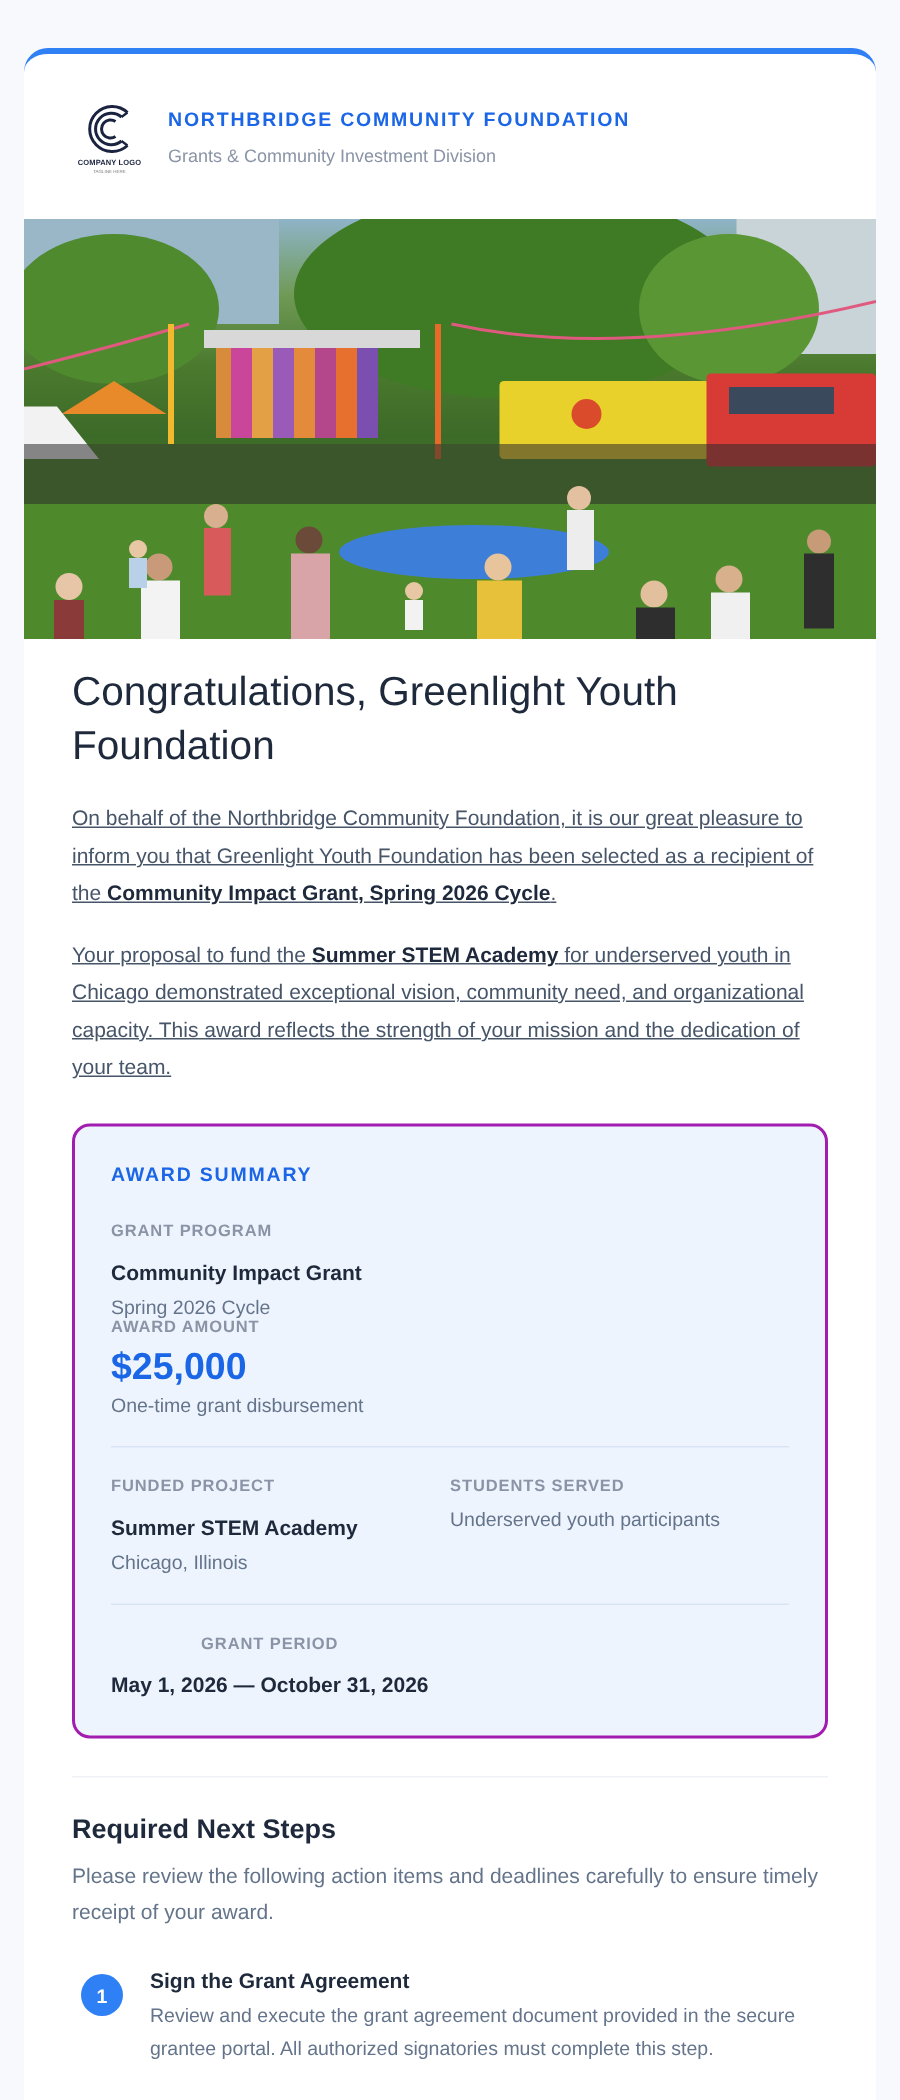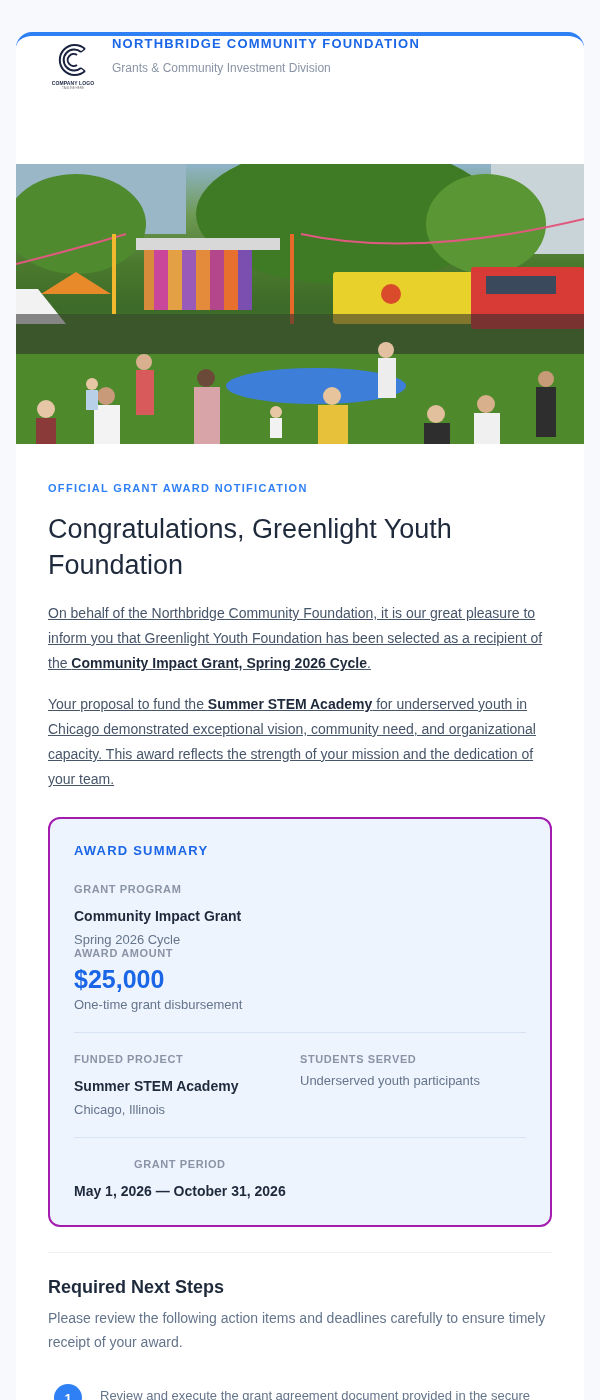--- a/index.html
+++ b/index.html
@@ -3,21 +3,21 @@
 <meta charset="utf-8">
 <style>
   * { box-sizing: border-box; margin: 0; padding: 0; }
   html, body { width: 600px; height: 1400px; overflow: hidden; }
   body { background: #f7f9fc; font-family: "Liberation Sans", "DejaVu Sans", sans-serif; color: #1e293b; }
   .card {
     position: absolute; left: 16px; top: 32px; width: 568px; height: 1400px;
     background: #ffffff; border-radius: 16px 16px 0 0; overflow: hidden;
     border-top: 4px solid #2f7ff5;
   }
-  .header { height: 128px; display: flex; padding-left: 32px; }
+  .header { height: 110px; display: flex; align-items: center; padding-left: 32px; }
   .logo { width: 50px; height: 58px; display: flex; flex-direction: column; align-items: center; justify-content: center; margin-right: 14px; }
   .logo-text { font-size: 5px; font-weight: bold; color: #1a2440; letter-spacing: 0.1px; margin-top: 1px; }
   .logo-sub { font-size: 3px; color: #777; }
   .org-block { display: flex; flex-direction: column; }
   .org-name { font-size: 13px; font-weight: bold; color: #1a66e6; letter-spacing: 1.2px; }
   .org-sub { font-size: 12px; color: #8a94a6; margin-top: 10px; }
   .hero { width: 568px; height: 280px; position: relative; overflow: hidden;
     background: linear-gradient(180deg, #8fb4c9 0%, #6f9a56 18%, #4b7a2e 35%, #3c6a28 52%, #5a8f2f 70%, #4d8229 100%); }
   .content { padding: 0 32px; }
   .eyebrow { font-size: 11px; font-weight: bold; color: #2f7ff5; letter-spacing: 1.3px; margin-top: 38px; }
@@ -117,21 +117,20 @@
           <rect x="520" y="223" width="20" height="50" fill="#2e2e2e"></rect>
         <circle cx="260" cy="248" r="6" fill="#e8c7a5"></circle>
           <rect x="254" y="254" width="12" height="20" fill="#f2f2f2"></rect>
         <circle cx="76" cy="220" r="6" fill="#e8c7a5"></circle>
           <rect x="70" y="226" width="12" height="20" fill="#b8d0e8"></rect>
       </g>
     </svg>
   </div>
 
   <div class="content">
-    <div class="eyebrow">OFFICIAL GRANT AWARD NOTIFICATION</div>
     <h1 class="title">Congratulations, Greenlight Youth Foundation</h1>
     <p class="p"><span>On behalf of the Northbridge Community Foundation, it is our great pleasure to inform you that Greenlight Youth Foundation has been selected as a recipient of the </span><b>Community Impact Grant, Spring 2026 Cycle</b><span>.</span></p>
     <p class="p" style="margin-top:16px"><span>Your proposal to fund the </span><b>Summer STEM Academy</b><span> for underserved youth in Chicago demonstrated exceptional vision, community need, and organizational capacity. This award reflects the strength of your mission and the dedication of your team.</span></p>
 
     <div class="summary">
       <div class="summary-title">AWARD SUMMARY</div>
       <div class="row first">
         <div class="col">
           <div class="lbl">GRANT PROGRAM</div>
           <div class="val">Community Impact Grant</div>
@@ -163,17 +162,18 @@
     </div>
 
     <div class="divider"></div>
 
     <h2 class="h2">Required Next Steps</h2>
     <p class="p2">Please review the following action items and deadlines carefully to ensure timely receipt of your award.</p>
 
     <div class="step">
       <div class="num">1</div>
       <div class="step-body">
+        <div class="step-title">Sign the Grant Agreement</div>
         <div class="step-desc">Review and execute the grant agreement document provided in the secure grantee portal. All authorized signatories must complete this step.</div>
       </div>
     </div>
   </div>
 </div>
 
 </body></html>

